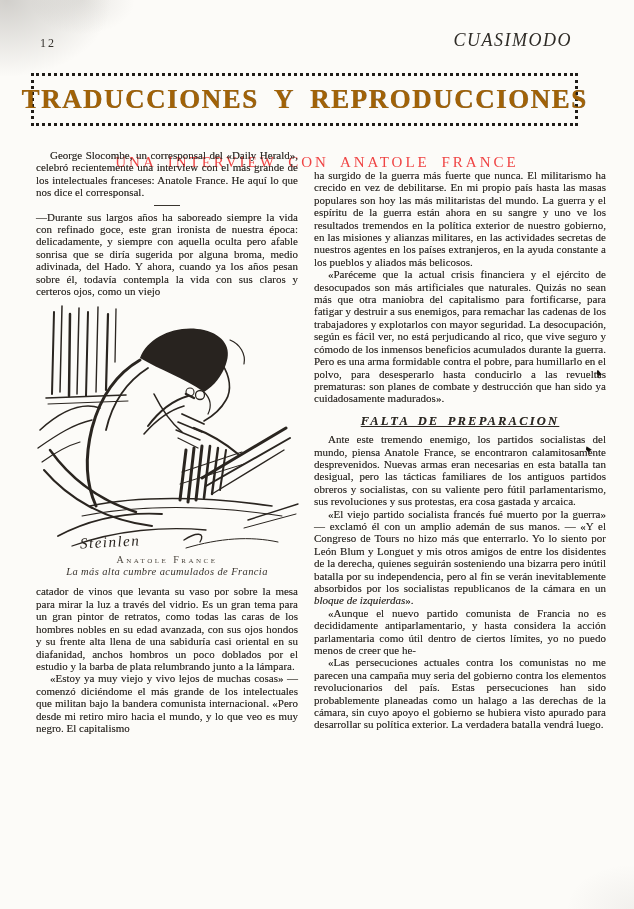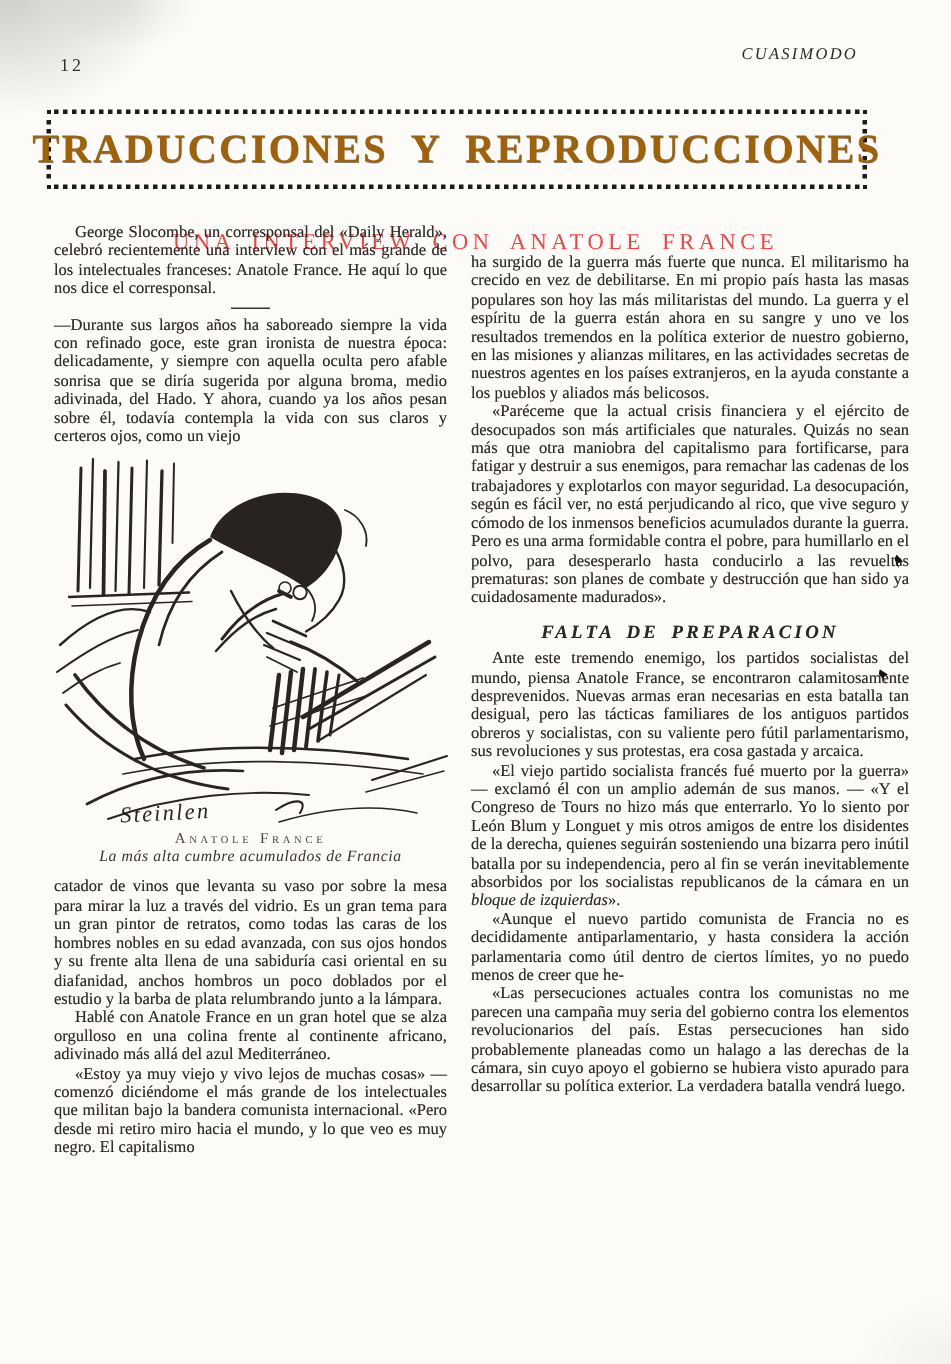--- a/index.html
+++ b/index.html
@@ -23,21 +23,21 @@
       radial-gradient(70px 46px at 13% 0%, rgba(120,116,110,0.14), rgba(120,116,110,0) 75%),
       radial-gradient(90px 60px at 100% 100%, rgba(120,116,110,0.08), rgba(120,116,110,0) 75%);
   }
 
   .page-number {
     position: absolute; left: 40px; top: 36px;
     font-size: 12px; letter-spacing: 2px; color: #33302b;
   }
   .journal-title {
     position: absolute; right: 62px; top: 30px;
-    font-style: italic; font-size: 11px; letter-spacing: 1.5px; color: #2e2b26;
+    font-style: italic; font-size: 18px; letter-spacing: 1.5px; color: #2e2b26;
   }
 
   .banner-box {
     position: absolute; left: 31px; top: 73px;
     width: 547px; height: 53px;
     box-sizing: border-box;
     border: 3px dotted #1f1c18;
     display: flex; align-items: center; justify-content: center;
   }
   .banner-title {
@@ -80,20 +80,21 @@
   }
 
   .col-heading {
     text-align: center;
     font-style: italic;
     font-size: 12.5px; font-weight: 600;
     letter-spacing: 2.2px; word-spacing: 3px;
     margin: 10px 0 6px 0;
     color: #2c2823;
     text-shadow: 0 0 0.3px rgba(44,40,35,0.5);
+    text-decoration: underline;
   }
 
   .figure { margin: 5px 0 7px 0; text-align: center; }
   .figure svg { display: block; margin: 0 auto; }
   .fig-name {
     font-variant: small-caps;
     font-size: 10px; letter-spacing: 2.5px;
     color: #4c463e; line-height: 12px;
   }
   .fig-caption {
@@ -199,21 +200,20 @@
           </g>
           <text x="44" y="244" transform="rotate(-3 90 240)" font-family="Liberation Serif, serif" font-style="italic" font-size="15" letter-spacing="1.5" fill="#2a2520">Steinlen</text>
         </svg>
         <figcaption>
           <div class="fig-name">Anatole France</div>
           <div class="fig-caption">La más alta cumbre acumulados de Francia</div>
         </figcaption>
       </figure>
 
       <p>catador de vinos que levanta su vaso por sobre la mesa para mirar la luz a través del vidrio. Es un gran tema para un gran pintor de retratos, como todas las caras de los hombres nobles en su edad avanzada, con sus ojos hondos y su frente alta llena de una sabiduría casi oriental en su diafanidad, anchos hombros un poco doblados por el estudio y la barba de plata relumbrando junto a la lámpara.</p>
-      <p class="indent">Hablé con Anatole France en un gran hotel que se alza orgulloso en una colina frente al continente africano, adivinado más allá del azul Mediterráneo.</p>
       <p class="indent">«Estoy ya muy viejo y vivo lejos de muchas cosas» — comenzó diciéndome el más grande de los intelectuales que militan bajo la bandera comunista internacional. «Pero desde mi retiro miro hacia el mundo, y lo que veo es muy negro. El capitalismo</p>
     </div>
 
     <div class="col col-right">
       <p>ha surgido de la guerra más fuerte que nunca. El militarismo ha crecido en vez de debilitarse. En mi propio país hasta las masas populares son hoy las más militaristas del mundo. La guerra y el espíritu de la guerra están ahora en su sangre y uno ve los resultados tremendos en la política exterior de nuestro gobierno, en las misiones y alianzas militares, en las actividades secretas de nuestros agentes en los países extranjeros, en la ayuda constante a los pueblos y aliados más belicosos.</p>
       <p class="indent">«Paréceme que la actual crisis financiera y el ejército de desocupados son más artificiales que naturales. Quizás no sean más que otra maniobra del capitalismo para fortificarse, para fatigar y destruir a sus enemigos, para remachar las cadenas de los trabajadores y explotarlos con mayor seguridad. La desocupación, según es fácil ver, no está perjudicando al rico, que vive seguro y cómodo de los inmensos beneficios acumulados durante la guerra. Pero es una arma formidable contra el pobre, para humillarlo en el polvo, para desesperarlo hasta conducirlo a las revueltas prematuras: son planes de combate y destrucción que han sido ya cuidadosamente madurados».</p>
       <h3 class="col-heading">FALTA DE PREPARACION</h3>
       <p class="indent">Ante este tremendo enemigo, los partidos socialistas del mundo, piensa Anatole France, se encontraron calamitosamente desprevenidos. Nuevas armas eran necesarias en esta batalla tan desigual, pero las tácticas familiares de los antiguos partidos obreros y socialistas, con su valiente pero fútil parlamentarismo, sus revoluciones y sus protestas, era cosa gastada y arcaica.</p>
       <p class="indent"><span>«El viejo partido socialista francés fué muerto por la guerra» — exclamó él con un amplio ademán de sus manos. — «Y el Congreso de Tours no hizo más que enterrarlo. Yo lo siento por León Blum y Longuet y mis otros amigos de entre los disidentes de la derecha, quienes seguirán sosteniendo una bizarra pero inútil batalla por su independencia, pero al fin se verán inevitablemente absorbidos por los socialistas republicanos de la cámara en un </span><span class="em-italic">bloque de izquierdas</span><span>».</span></p>
       <p class="indent">«Aunque el nuevo partido comunista de Francia no es decididamente antiparlamentario, y hasta considera la acción parlamentaria como útil dentro de ciertos límites, yo no puedo menos de creer que he-</p>

